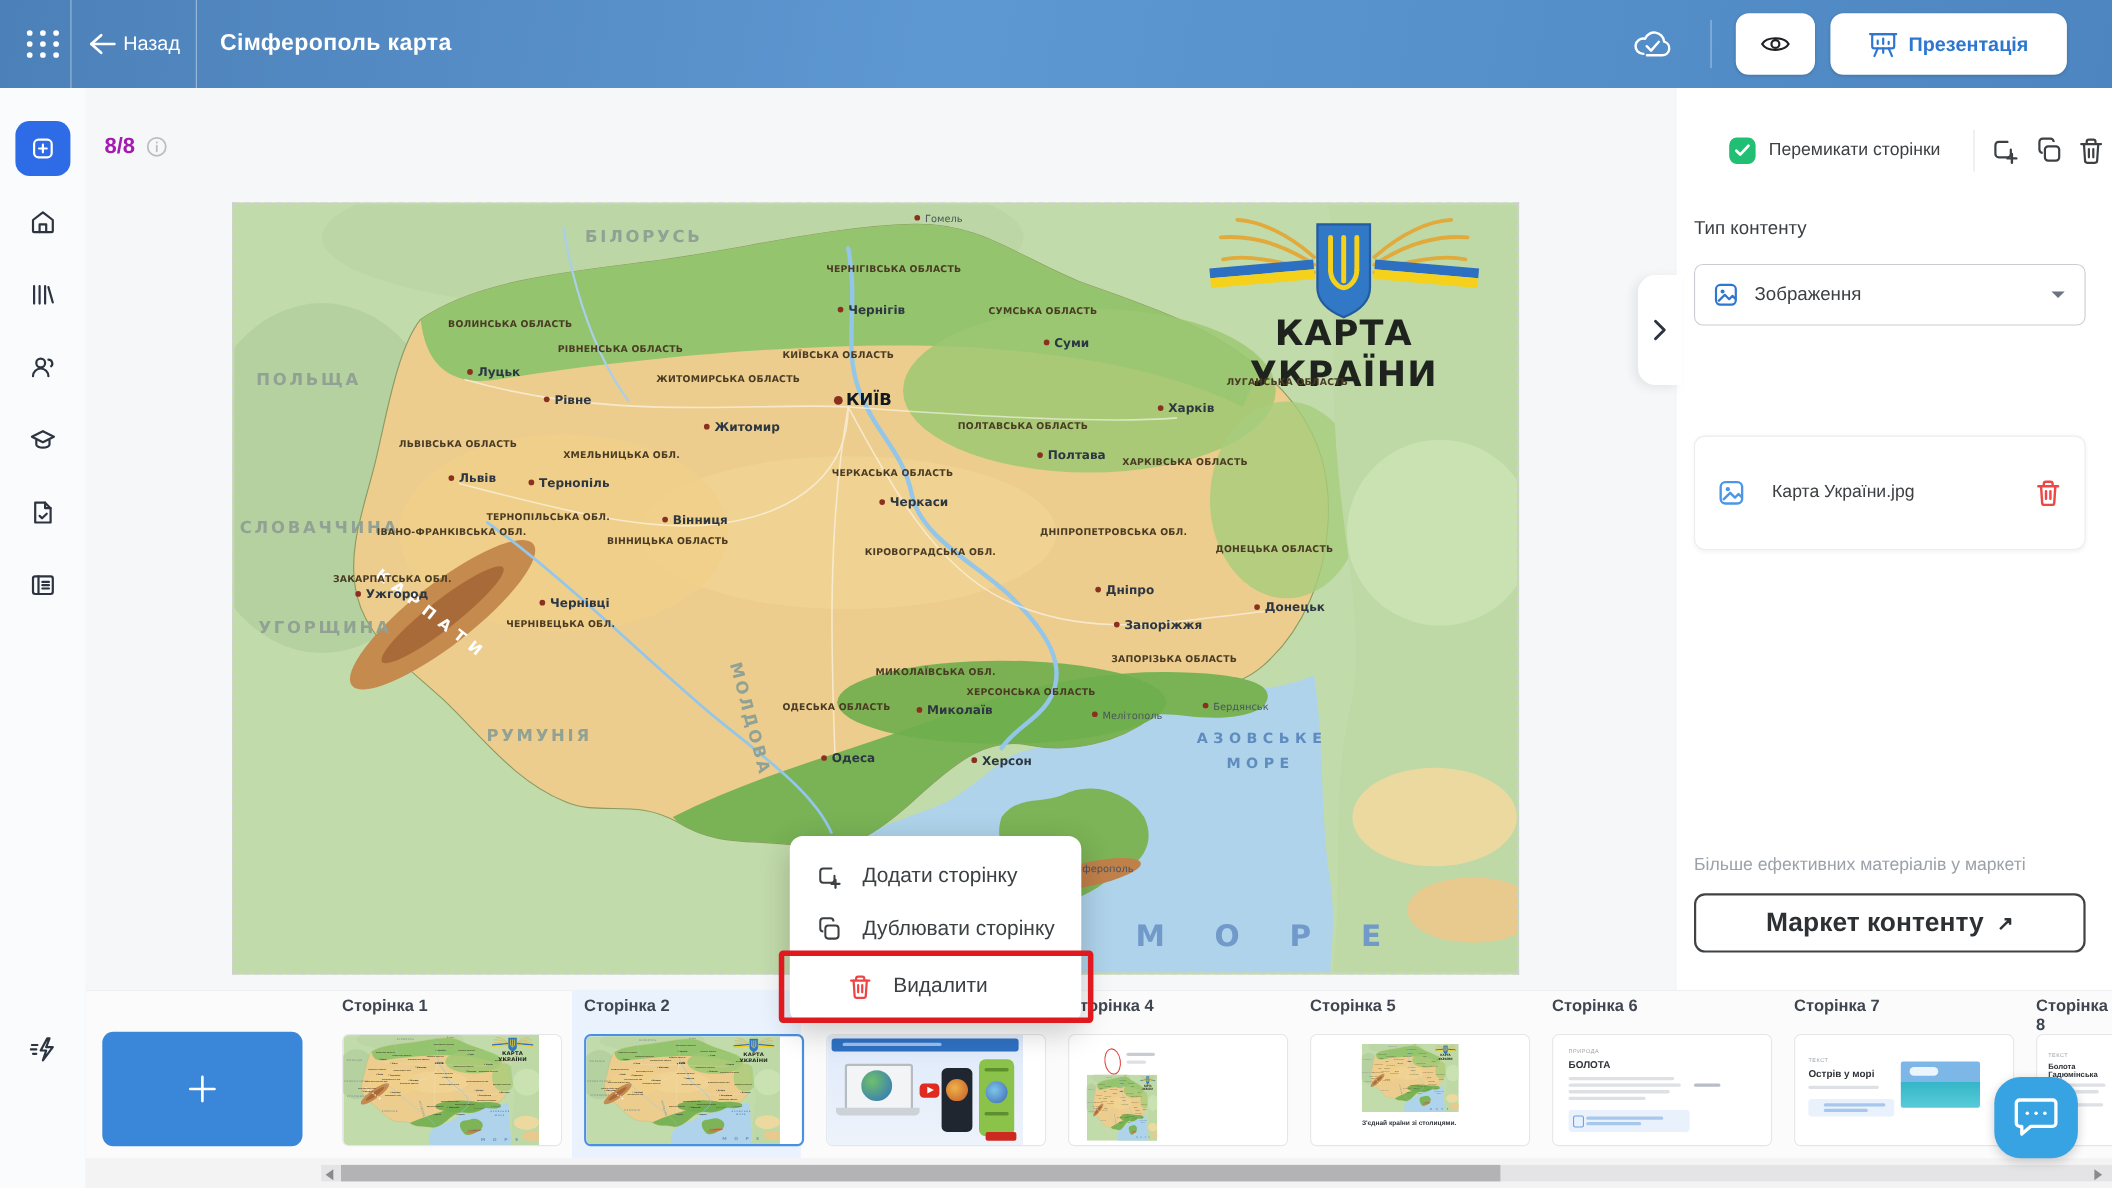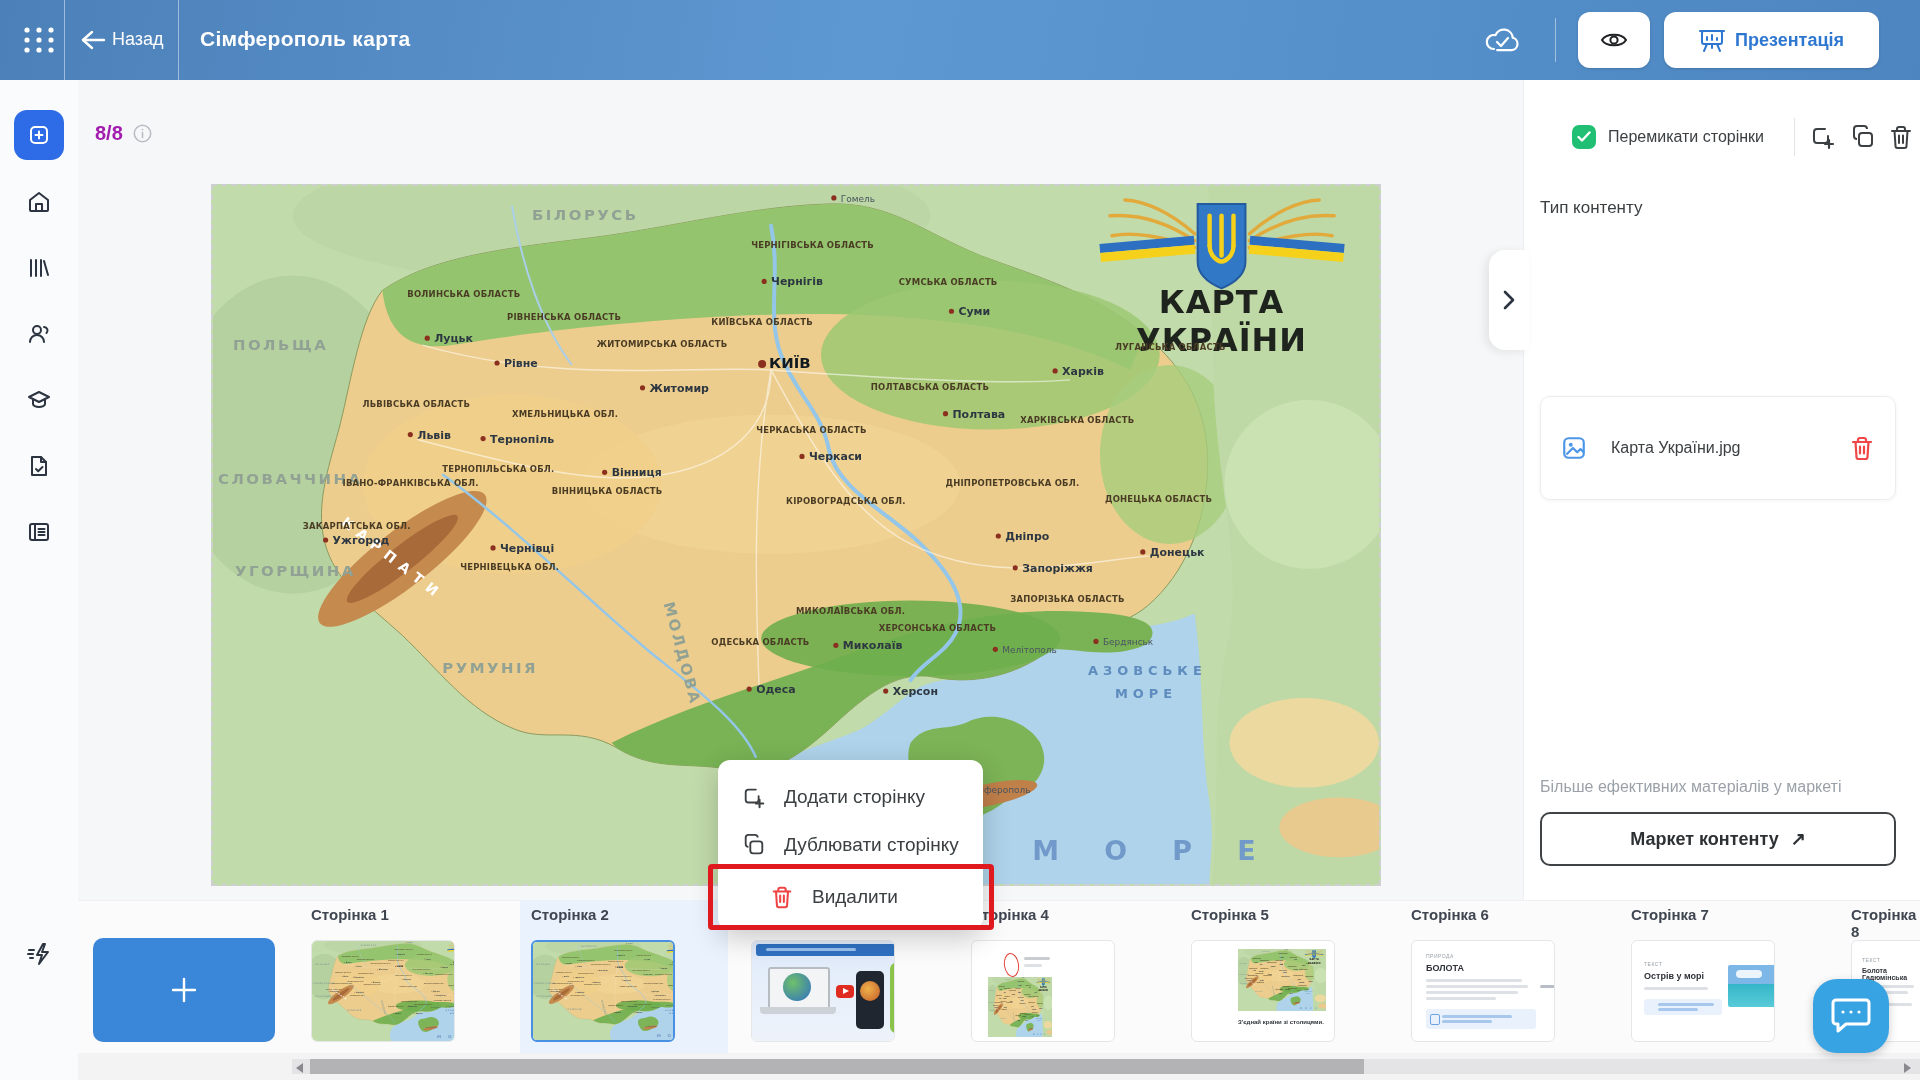--- a/index.html
+++ b/index.html
@@ -54,30 +54,30 @@
   .type-label{left:1540px;top:198px;font-size:17px;color:#3c4043;}
   .select{left:1540px;top:240px;width:356px;height:56px;border:1px solid #c9cdd2;border-radius:8px;
     background:#fff;display:flex;align-items:center;box-sizing:border-box;padding:0 16px;cursor:pointer;}
   .select-text{font-size:17px;color:#3c4043;margin-left:14px;flex:1;}
   .file-card{left:1540px;top:396px;width:356px;height:104px;border:1px solid #ebedf0;border-radius:10px;
     background:#fff;box-shadow:0 1px 4px rgba(0,0,0,.05);display:flex;align-items:center;box-sizing:border-box;padding:0 20px;}
   .file-name{font-size:16px;color:#3c4043;margin-left:24px;flex:1;}
   .hint{left:1540px;top:778px;width:360px;font-size:16px;color:#9aa1a8;}
   .market-btn{left:1540px;top:812px;width:356px;height:54px;border:2px solid #3f4346;border-radius:10px;
     background:#fff;display:flex;align-items:center;justify-content:center;gap:12px;box-sizing:border-box;cursor:pointer;}
-  .market-label{font-size:18px;font-weight:700;color:#2e3134;}
+  .market-label{font-size:24px;font-weight:700;color:#2e3134;}
   .market-arrow{font-size:18px;font-weight:700;color:#2e3134;}
 
   
   .filmstrip{left:78px;top:900px;width:1842px;height:180px;background:#fbfbfc;border-top:1px solid #f0f0f2;}
   .sel-col{left:520px;top:900px;width:208px;height:153px;background:#e9f2fd;}
   .add-page-big{left:93px;top:938px;width:182px;height:104px;background:#3a87d9;border-radius:10px;
     display:flex;align-items:center;justify-content:center;color:#fff;font-size:34px;font-weight:400;cursor:pointer;}
   .pg-label{top:906px;font-size:15px;font-weight:700;color:#3f4650;}
-  .thumb{top:940px;width:144px;height:102px;background:#fff;border:1px solid #e4e6e9;border-radius:6px;
+  .thumb{top:940px;width:200px;height:102px;background:#fff;border:1px solid #e4e6e9;border-radius:6px;
     box-sizing:border-box;overflow:hidden;cursor:pointer;}
   .thumb.selected{border:2px solid #4a90e2;}
   .mini-line{position:absolute;height:3px;background:#c9cdd2;border-radius:2px;}
   .mini-line.lt{background:#dde0e4;}
   .mini-caps{position:absolute;font-size:5px;color:#9aa1a8;letter-spacing:.5px;}
   .mini-title{position:absolute;font-size:9px;font-weight:700;color:#2f3338;}
   .mini-info{position:absolute;background:#e8f1fc;border-radius:3px;}
 
   
   .scroll-strip{left:78px;top:1053px;width:1842px;height:27px;background:#f3f3f4;}
@@ -438,20 +438,35 @@
 
   <div class="abs flap">
     <span>
       <svg width="16" height="22" viewBox="0 0 16 22" fill="none" stroke="#2b3440" stroke-width="2.6" stroke-linecap="round" stroke-linejoin="round">
           <path d="M4 3 L12 11 L4 19"></path>
         </svg>
     </span>
   </div>
 
   <div class="abs type-label">Тип контенту</div>
+  <div class="abs select">
+    <span>
+      <svg width="24" height="24" viewBox="0 0 24 24" fill="none" stroke="#2e77d0" stroke-width="2" stroke-linejoin="round">
+        <rect x="3" y="3" width="18" height="18" rx="4"></rect>
+          <circle cx="9" cy="9" r="1.8" fill="#2e77d0" stroke="none"></circle>
+        <path d="M5 18 L11 12 L15 16 L18 13 L21 16"></path>
+      </svg>
+    </span>
+    <span class="select-text">Зображення</span>
+    <span>
+      <svg width="16" height="10" viewBox="0 0 16 10" fill="#6b7280">
+          <path d="M2 2 L8 8 L14 2 Z"></path>
+        </svg>
+    </span>
+  </div>
 
   <div class="abs file-card">
     <span>
       <svg width="26" height="26" viewBox="0 0 24 24" fill="none" stroke="#4b96e8" stroke-width="2" stroke-linejoin="round">
         <rect x="3" y="3" width="18" height="18" rx="4"></rect>
           <circle cx="9" cy="9" r="1.8" fill="#4b96e8" stroke="none"></circle>
         <path d="M5 18 L11 12 L15 16 L18 13 L21 16"></path>
       </svg>
     </span>
     <span class="file-name">Карта України.jpg</span>

